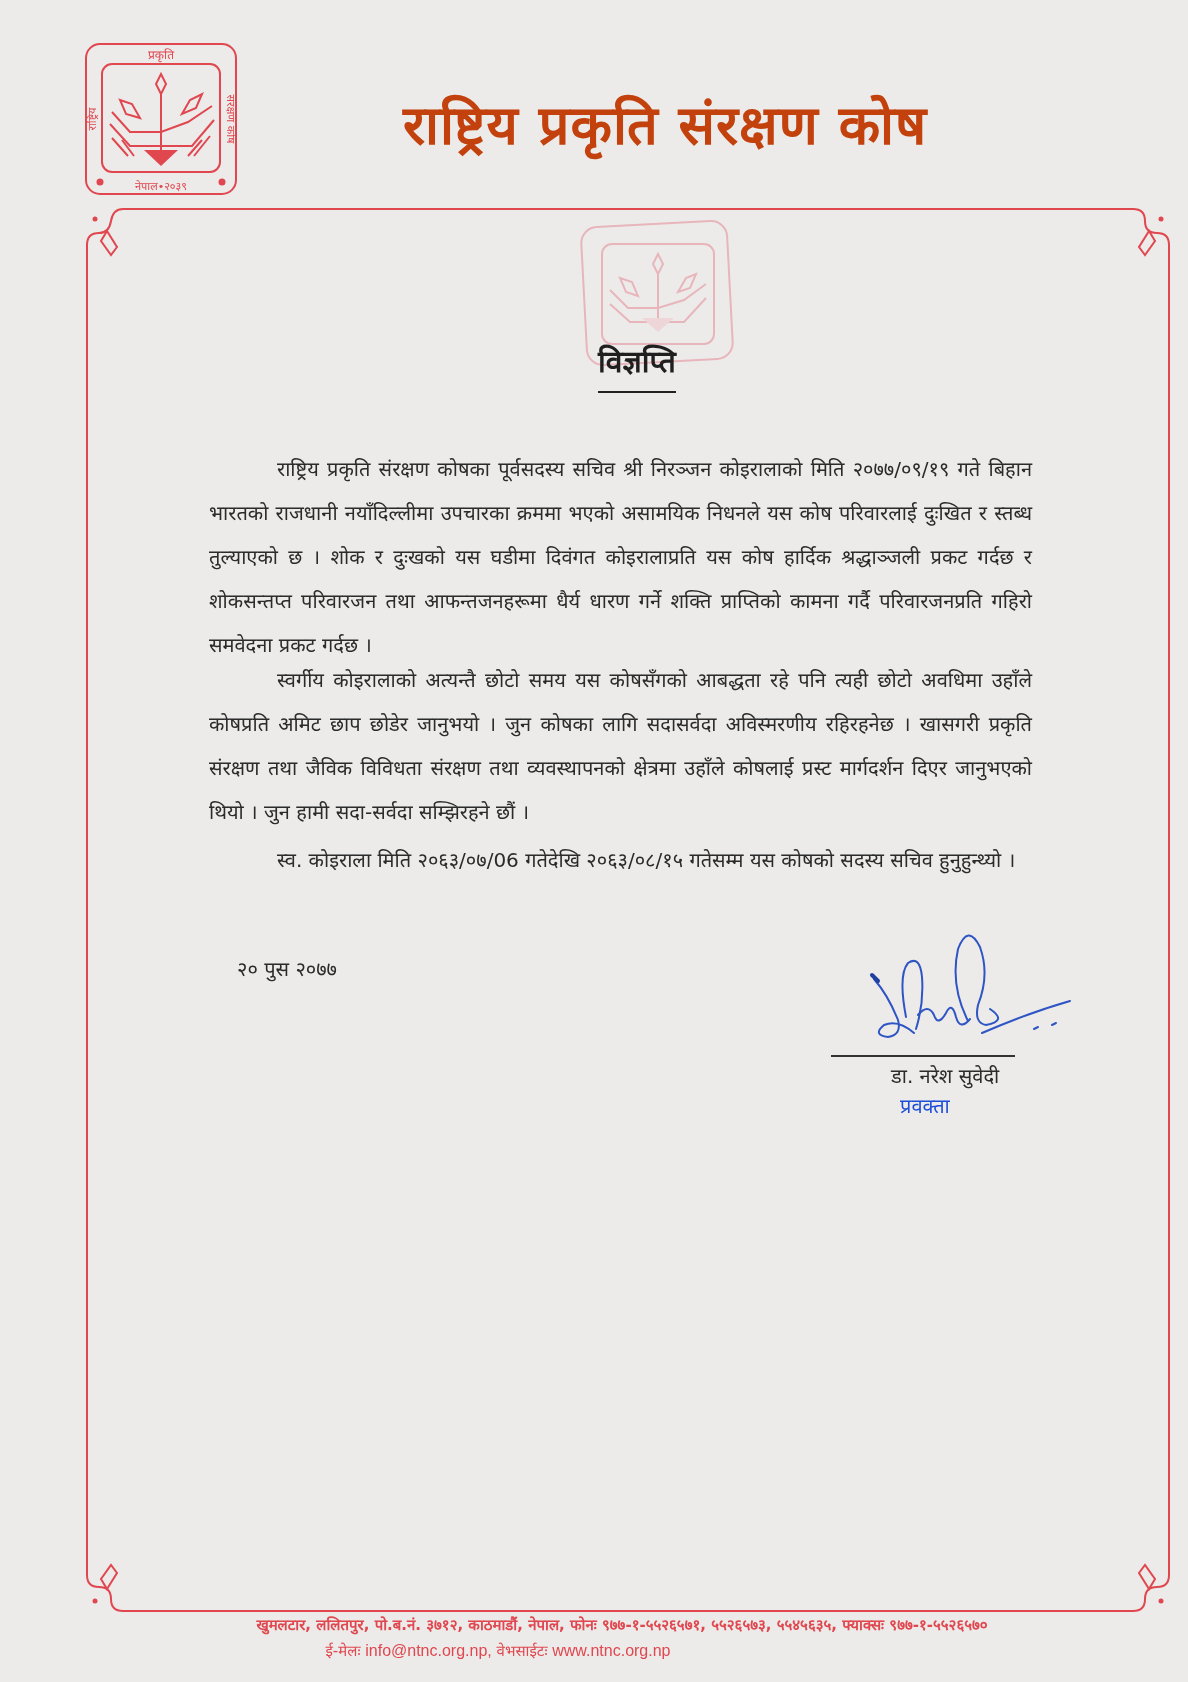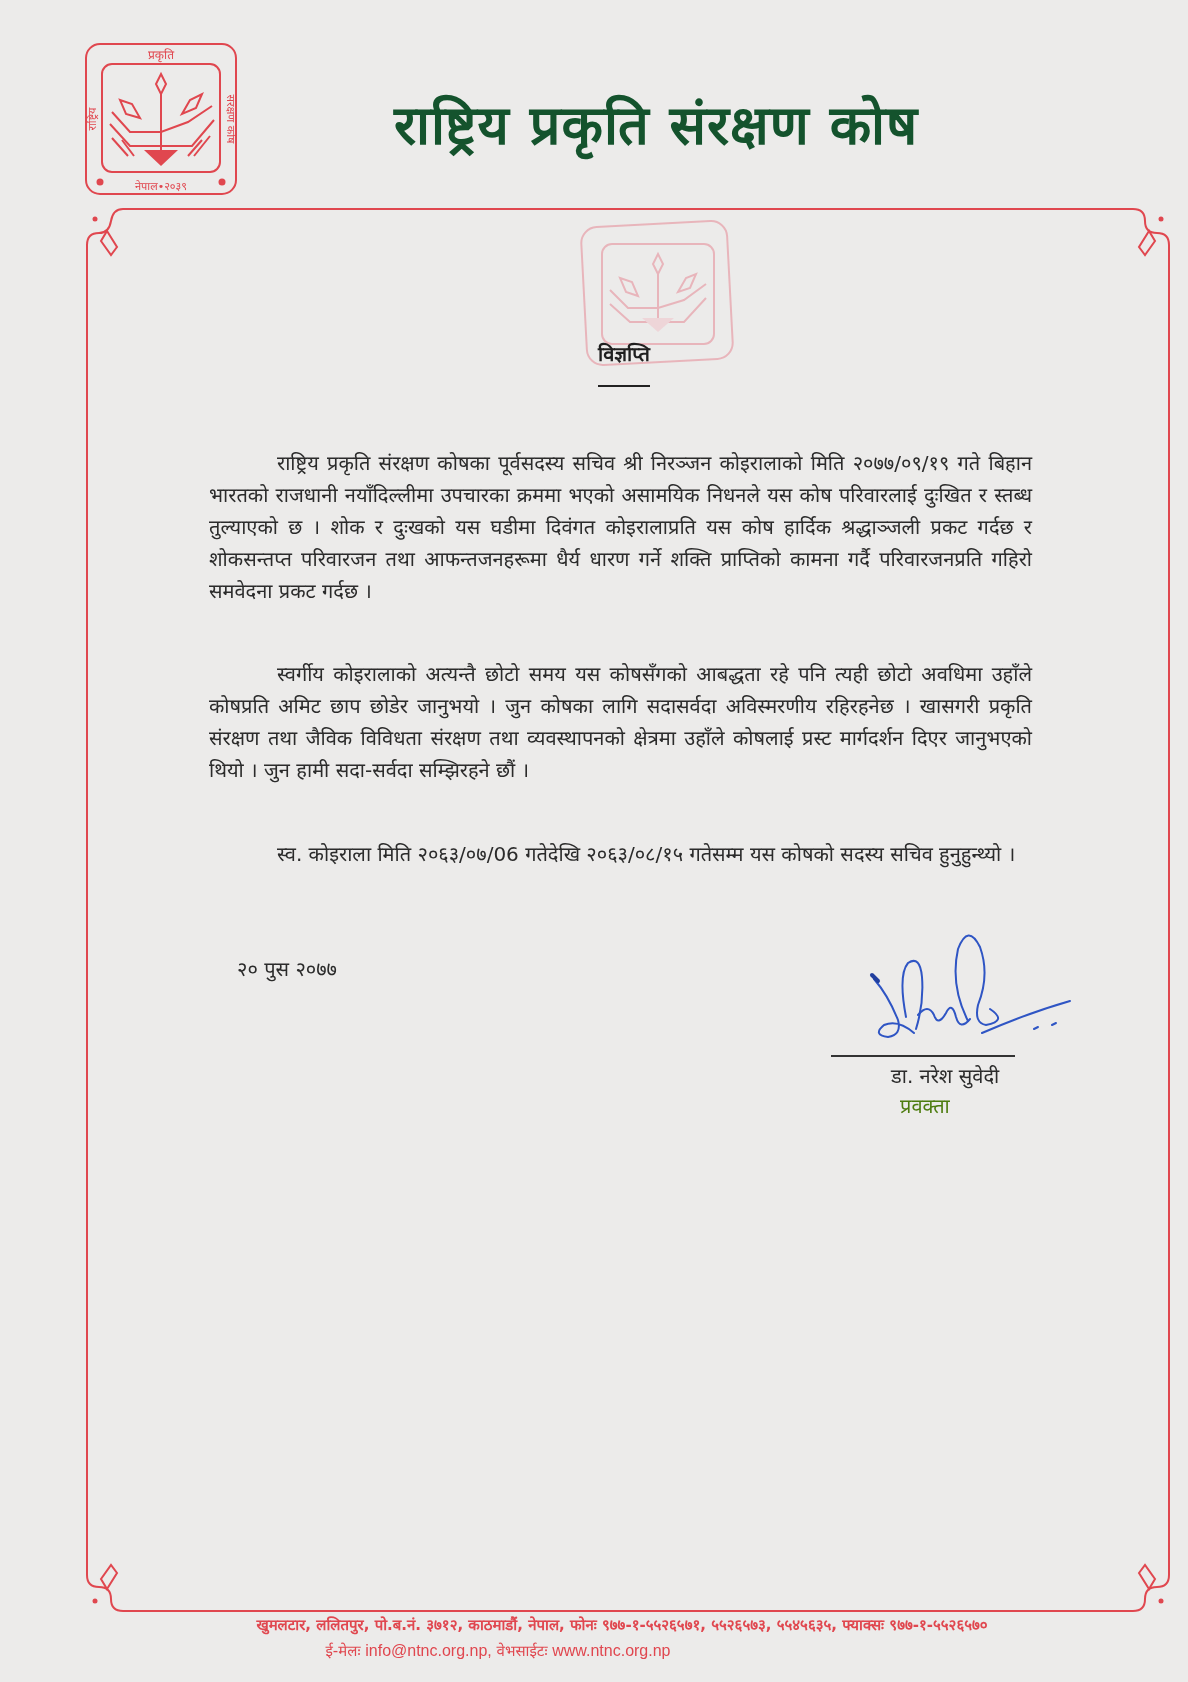--- a/index.html
+++ b/index.html
@@ -8,53 +8,53 @@
     background: #ecebea;
     position: relative; overflow: hidden;
     font-family: "DejaVu Sans", sans-serif;
     color: #2a2a2a;
   }
   .abs { position: absolute; margin-left: 28px; }
 
   
   #logo-top { left: 56px; top: 42px; width: 154px; height: 154px; }
   #org-title {
-    left: 366px; top: 86px; width: 620px;
-    font-size: 54px; font-weight: bold; color: #14532d;
+    left: 375px; top: 86px; width: 620px;
+    font-size: 54px; font-weight: bold; color: #c2410c;
     letter-spacing: 1px; white-space: nowrap;
   }
 
   
   #frame { left: 55px; top: 205px; width: 1090px; height: 1410px; }
 
   
   #stamp { left: 552px; top: 218px; width: 155px; height: 150px; opacity: 0.55; }
 
   #notice-heading {
     left: 570px; top: 340px;
-    font-size: 20px; font-weight: bold; color: #1f1f1f;
-    border-bottom: 2px solid #222; padding-bottom: 18px;
+    font-size: 30px; font-weight: bold; color: #1f1f1f;
+    border-bottom: 2px solid #222; padding-bottom: 10px;
   }
 
   .para {
     position: absolute; left: 209px; width: 823px;
-    font-size: 20px; line-height: 32px; text-align: justify;
+    font-size: 20px; line-height: 44px; text-align: justify;
     text-align-last: left; color: #2b2b2b;
   }
   .para .indent { display: inline-block; width: 68px; }
   #para-1 { top: 447px; }
   #para-2 { top: 658px; }
   #para-3 { top: 838px; }
 
   #date { left: 209px; top: 955px; font-size: 20px; color: #2b2b2b; text-align: right; }
 
   #signature { left: 830px; top: 925px; width: 220px; height: 135px; }
   #sign-line { left: 803px; top: 1055px; width: 184px; height: 0; border-top: 2px solid #333; }
   #signatory-name { left: 863px; top: 1062px; font-size: 20px; color: #2b2b2b; }
-  #signatory-title { left: 872px; top: 1092px; font-size: 20px; color: #4d7c0f; }
+  #signatory-title { left: 872px; top: 1092px; font-size: 20px; color: #1d4ed8; }
 
   
   #footer-line1 {
     left: 0; width: 1188px; top: 1614px; text-align: center;
     font-size: 15px; color: #e0474f; font-weight: bold; white-space: nowrap;
   }
   #footer-line2 {
     left: 0; width: 940px; top: 1640px; text-align: center;
     font-size: 15px; color: #e0474f; white-space: nowrap;
   }

